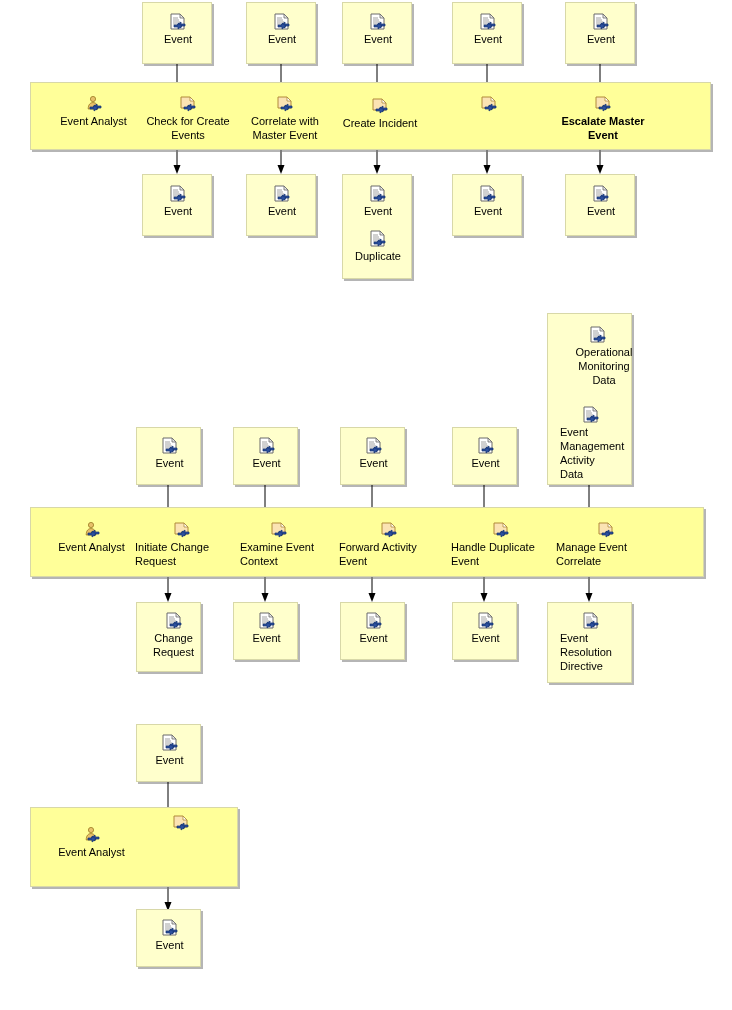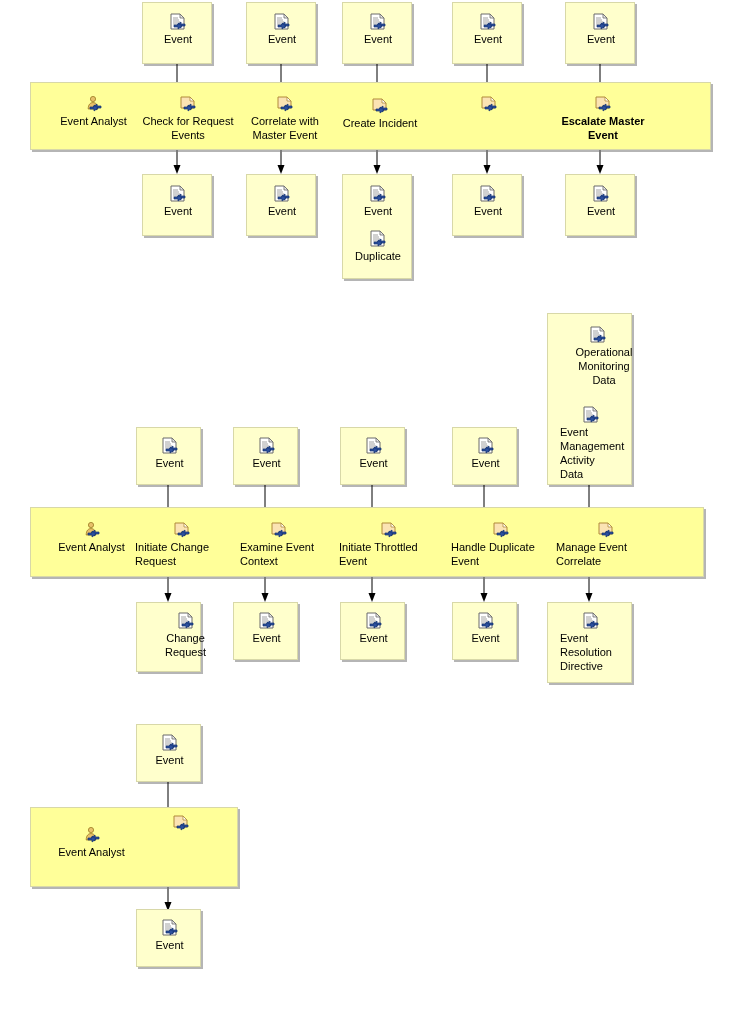--- a/index.html
+++ b/index.html
@@ -195,21 +195,21 @@
         </span>
       <span class="caption">Event Analyst</span>
     </div>
 
     <div class="node" style="left:107px; top:12px; width:100px;">
       <span class="ico">
           <svg width="20" height="18" viewBox="0 0 18 18">
             <use href="#g-task"></use>
           </svg>
         </span>
-      <span class="caption">Check for Request
+      <span class="caption">Check for Create
 Events</span>
     </div>
     <div class="node" style="left:299px; top:14px; width:100px;">
       <span class="ico">
           <svg width="20" height="18" viewBox="0 0 18 18">
             <use href="#g-task"></use>
           </svg>
         </span>
       <span class="caption">Create Incident</span>
     </div>
@@ -415,21 +415,21 @@
         </span>
       <span class="caption" style="text-align:left;margin-left:8px;">Examine Event
 Context</span>
     </div>
     <div class="node left-cap" style="left:308px; top:13px; width:100px;">
       <span class="ico">
           <svg width="20" height="18" viewBox="0 0 18 18">
             <use href="#g-task"></use>
           </svg>
         </span>
-      <span class="caption" style="text-align:left;">Initiate Throttled
+      <span class="caption" style="text-align:left;">Forward Activity
 Event</span>
     </div>
     <div class="node left-cap" style="left:420px; top:13px; width:100px;">
       <span class="ico">
           <svg width="20" height="18" viewBox="0 0 18 18">
             <use href="#g-task"></use>
           </svg>
         </span>
       <span class="caption" style="text-align:left;">Handle Duplicate
 Event</span>
@@ -439,21 +439,21 @@
           <svg width="20" height="18" viewBox="0 0 18 18">
             <use href="#g-task"></use>
           </svg>
         </span>
       <span class="caption" style="text-align:left;">Manage Event
 Correlate</span>
     </div>
   </div>
 
   <div class="artifact" style="left:136px; top:602px; width:65px; height:70px;">
-    <div class="node" style="left:16px; top:9px; width:65px;">
+    <div class="node" style="left:4px; top:9px; width:65px;">
       <span class="ico">
           <svg width="20" height="18" viewBox="0 0 18 18">
             <use href="#g-workproduct"></use>
           </svg>
         </span>
       <span class="caption">Change
 Request</span>
     </div>
   </div>
   <div class="artifact" style="left:233px; top:602px; width:65px; height:58px;">

